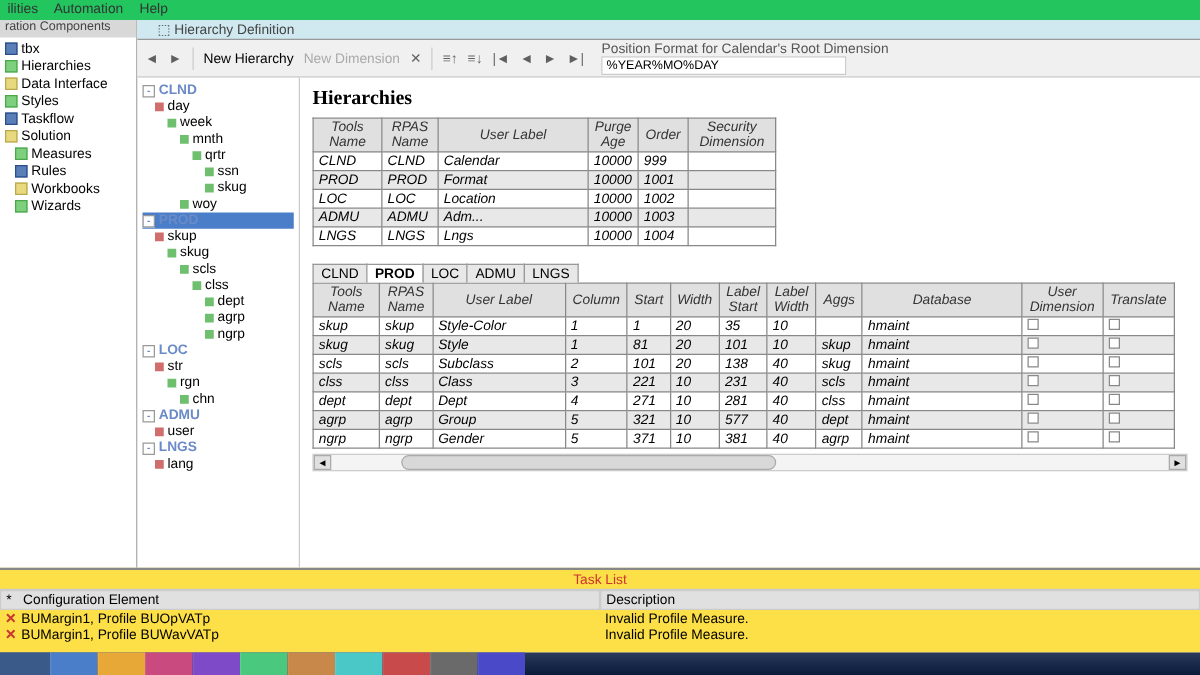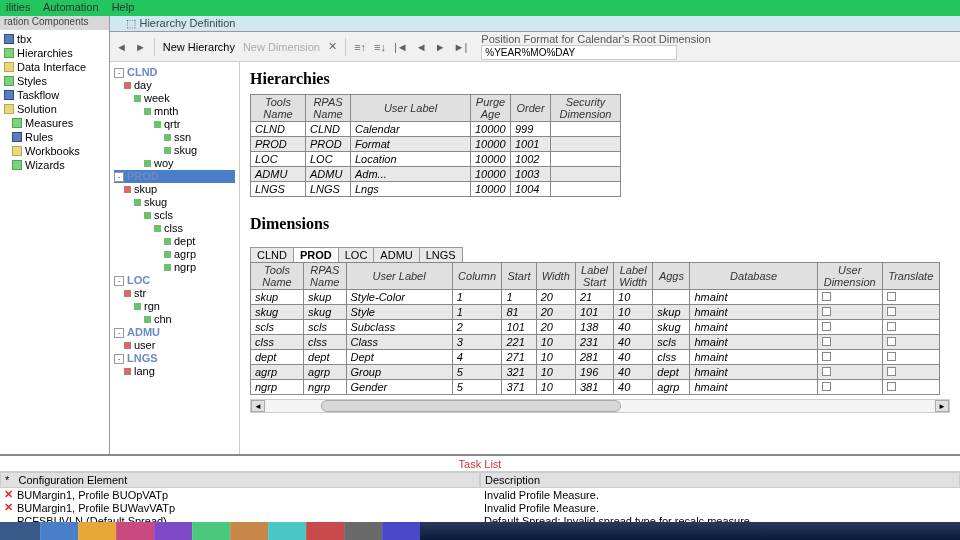--- a/index.html
+++ b/index.html
@@ -56,21 +56,21 @@
 .dim-tabs { margin-top: 14px; display: flex; font-size: 10px; }
 .dim-tab { border: 1px solid #999; border-bottom: none; padding: 1px 6px; background: #e8e8e8; margin-right: -1px; }
 .dim-tab.active { background: #fff; font-weight: bold; }
 
 .hscroll { margin-top: 4px; height: 14px; position: relative; background:#f4f4f4; border:1px solid #ccc;}
 .hscroll .thumb { position:absolute; left: 70px; top:0; height:100%; width: 300px; background:#d8d8d8; border:1px solid #aaa; border-radius: 6px;}
 .hscroll .arrow { position:absolute; top:0; width:14px; height:100%; background:#e0e0e0; border:1px solid #aaa; text-align:center; line-height:12px; font-size:8px;}
 .hscroll .arrow.l { left:0; }
 .hscroll .arrow.r { right:0; }
 
-.task-list { border-top: 2px solid #888; background: #ffffff; height: 68px; }
+.task-list { border-top: 2px solid #888; background: #fde047; height: 68px; }
 .task-title { text-align: center; color: #c33; border-bottom: 1px solid #ccc; font-size: 11px; height: 16px; line-height:16px; }
 .task-grid { display: flex; font-size: 10px; }
 .task-col { flex: 1; }
 .task-col .th { background: #e0e0e0; border: 1px solid #ccc; padding: 1px 4px; }
 .task-row { padding: 0 4px; display:flex; align-items:center; gap:3px; height:13px;}
 .task-row .xicon { color: #c33; font-weight: bold; width:10px;}
 
 .taskbar { height: 18px; position: absolute; bottom: 0; left:0; right:0; display: flex; align-items: center; background: linear-gradient(#2a3a5a,#0a1a3a); }
 .taskbar .start { width:40px; height:100%; background:#3a5a8a; }
 .taskbar .tile { width:38px; height:100%; border-left:1px solid rgba(255,255,255,.1);}
@@ -308,21 +308,20 @@
                 <td>LNGS</td>
                 <td>LNGS</td>
                 <td>Lngs</td>
                 <td>10000</td>
                 <td>1004</td>
                 <td></td>
               </tr>
             </tbody>
           </table>
 
-        <div class="section-title" style="margin-top:18px">Dimensions</div>
         <div class="dim-tabs" id="dim-tabs">
             <div class="dim-tab">CLND</div>
             <div class="dim-tab active">PROD</div>
             <div class="dim-tab">LOC</div>
             <div class="dim-tab">ADMU</div>
             <div class="dim-tab">LNGS</div>
           </div>
         <table class="grid" id="dim-table" style="width:690px">
             <tbody>
               <tr>
@@ -339,21 +338,21 @@
                 <th style="width:60px">User Dimension</th>
                 <th style="width:50px">Translate</th>
               </tr>
               <tr>
                 <td>skup</td>
                 <td>skup</td>
                 <td>Style-Color</td>
                 <td>1</td>
                 <td>1</td>
                 <td>20</td>
-                <td>21</td>
+                <td>35</td>
                 <td>10</td>
                 <td></td>
                 <td>hmaint</td>
                 <td class="checkbox-cell"><span class="cb"></span></td>
                 <td class="checkbox-cell"><span class="cb"></span></td>
               </tr>
               <tr class="alt">
                 <td>skug</td>
                 <td>skug</td>
                 <td>Style</td>
@@ -409,21 +408,21 @@
                 <td class="checkbox-cell"><span class="cb"></span></td>
                 <td class="checkbox-cell"><span class="cb"></span></td>
               </tr>
               <tr class="alt">
                 <td>agrp</td>
                 <td>agrp</td>
                 <td>Group</td>
                 <td>5</td>
                 <td>321</td>
                 <td>10</td>
-                <td>196</td>
+                <td>577</td>
                 <td>40</td>
                 <td>dept</td>
                 <td>hmaint</td>
                 <td class="checkbox-cell"><span class="cb"></span></td>
                 <td class="checkbox-cell"><span class="cb"></span></td>
               </tr>
               <tr>
                 <td>ngrp</td>
                 <td>ngrp</td>
                 <td>Gender</td>
@@ -458,32 +457,27 @@
       <div class="th">* &nbsp; <span>Configuration Element</span></div>
       <div id="task-left">
           <div class="task-row">
             <span class="xicon">✕</span>
             <span>BUMargin1, Profile   BUOpVATp</span>
           </div>
           <div class="task-row">
             <span class="xicon">✕</span>
             <span>BUMargin1, Profile   BUWavVATp</span>
           </div>
-          <div class="task-row">
-            <span class="xicon"></span>
-            <span>PCFSBUVLN (Default Spread)</span>
-          </div>
         </div>
     </div>
     <div class="task-col">
       <div class="th">Description</div>
       <div id="task-right">
           <div class="task-row">Invalid Profile Measure.</div>
           <div class="task-row">Invalid Profile Measure.</div>
-          <div class="task-row">Default Spread: Invalid spread type for recalc measure.</div>
         </div>
     </div>
   </div>
 </div>
 
 <div class="taskbar">
   <div class="start"></div>
   <div class="tile t1"></div>
   <div class="tile t2"></div>
   <div class="tile t3"></div>

